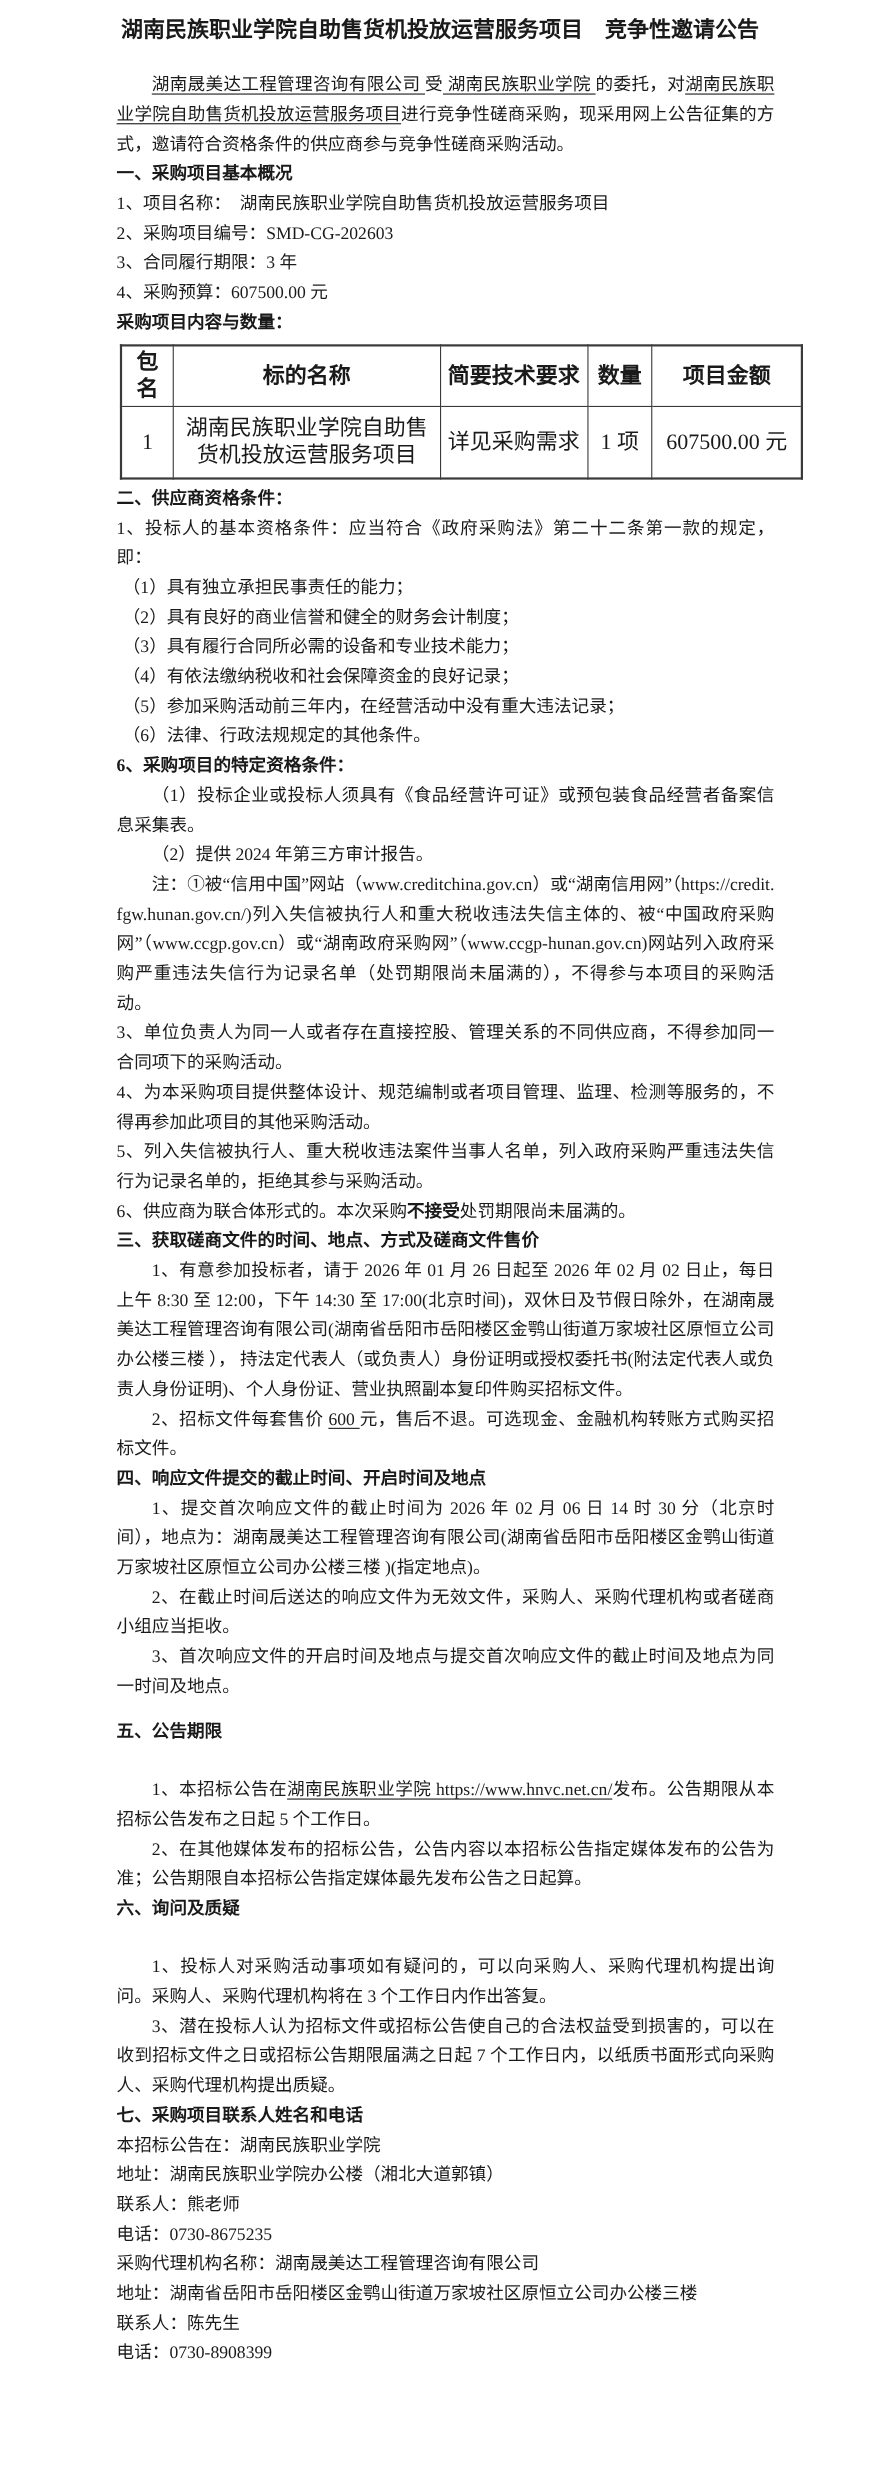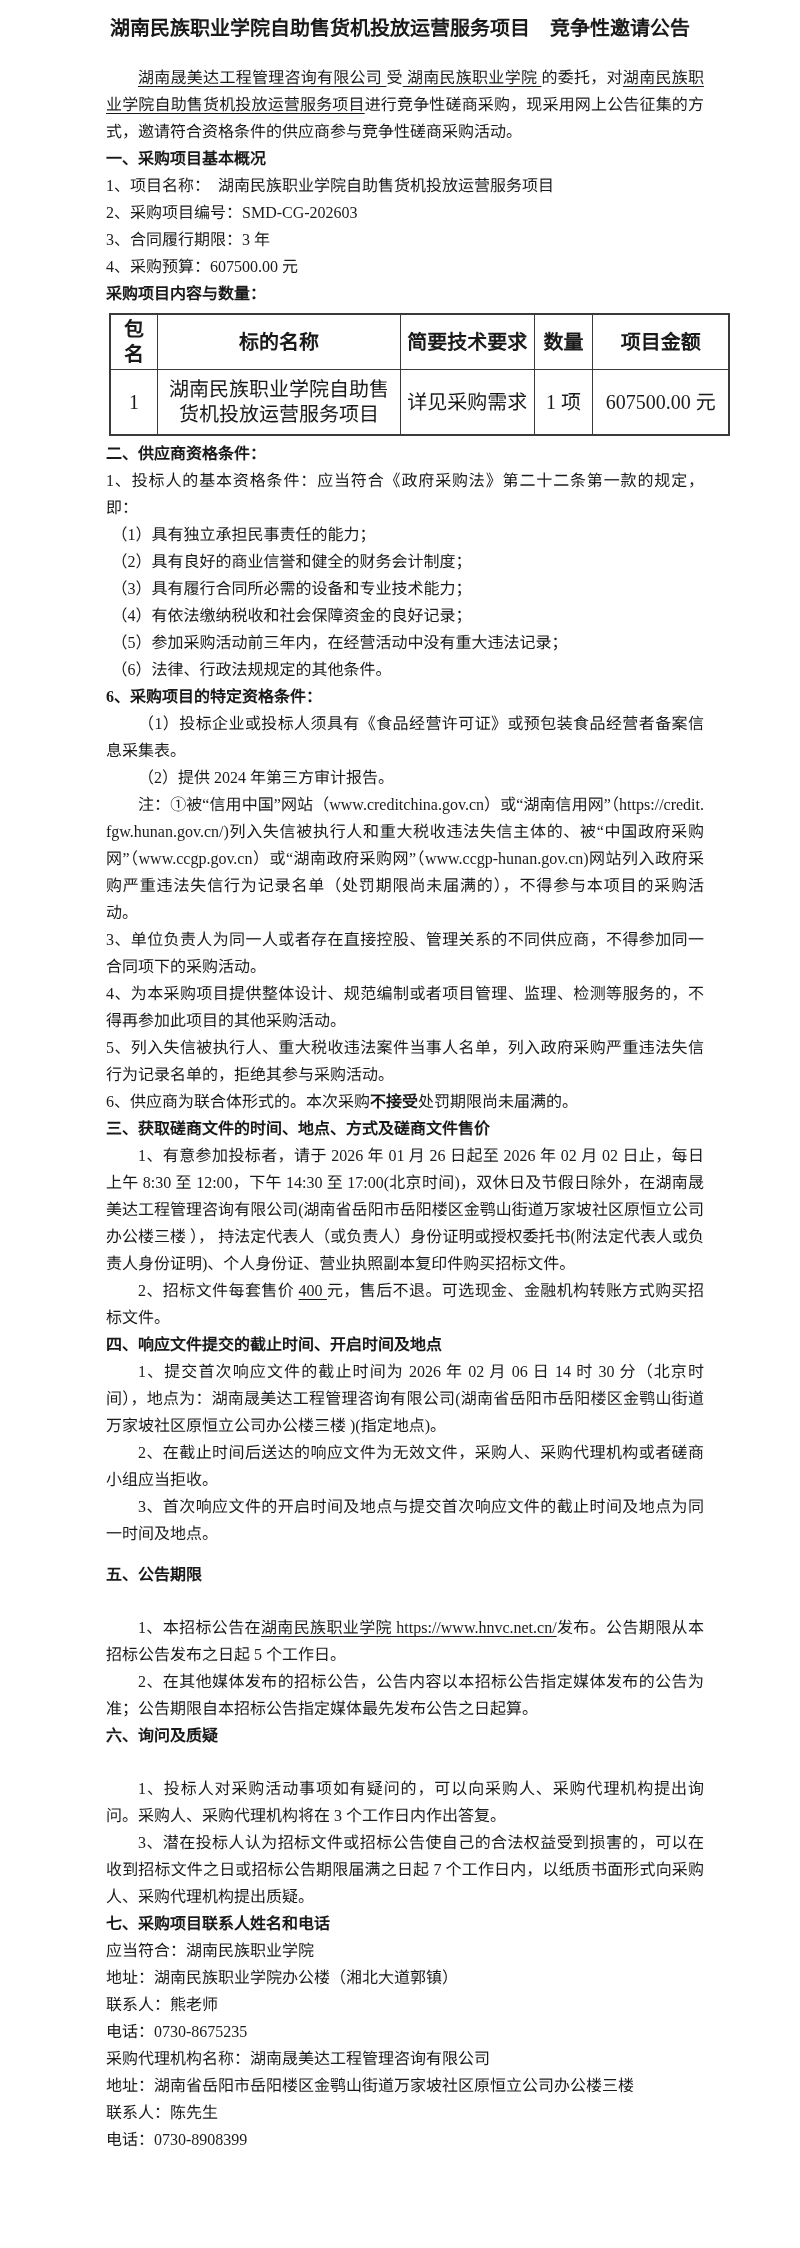--- a/index.html
+++ b/index.html
@@ -113,36 +113,36 @@
       <p class="para heading"><span>6、采购项目的特定资格条件：</span></p>
       <p class="para indent"><span>（1）投标企业或投标人须具有《食品经营许可证》或预包装食品经营者备案信息采集表。</span></p>
       <p class="para indent"><span>（2）提供 2024 年第三方审计报告。</span></p>
       <p class="para indent"><span>注：①被“信用中国”网站（www.creditchina.gov.cn）或“湖南信用网”（https://credit.fgw.hunan.gov.cn/)列入失信被执行人和重大税收违法失信主体的、被“中国政府采购网”（www.ccgp.gov.cn）或“湖南政府采购网”（www.ccgp-hunan.gov.cn)网站列入政府采购严重违法失信行为记录名单（处罚期限尚未届满的），不得参与本项目的采购活动。</span></p>
       <p class="para"><span>3、单位负责人为同一人或者存在直接控股、管理关系的不同供应商，不得参加同一合同项下的采购活动。</span></p>
       <p class="para"><span>4、为本采购项目提供整体设计、规范编制或者项目管理、监理、检测等服务的，不得再参加此项目的其他采购活动。</span></p>
       <p class="para"><span>5、列入失信被执行人、重大税收违法案件当事人名单，列入政府采购严重违法失信行为记录名单的，拒绝其参与采购活动。</span></p>
       <p class="para"><span>6、供应商为联合体形式的。本次采购</span><span class="b">不接受</span><span>处罚期限尚未届满的。</span></p>
       <p class="para heading"><span>三、获取磋商文件的时间、地点、方式及磋商文件售价</span></p>
       <p class="para indent"><span>1、有意参加投标者，请于 2026 年 01 月 26 日起至 2026 年 02 月 02 日止，每日上午 8:30 至 12:00，下午 14:30 至 17:00(北京时间)，双休日及节假日除外，在湖南晟美达工程管理咨询有限公司(湖南省岳阳市岳阳楼区金鹗山街道万家坡社区原恒立公司办公楼三楼 ）， 持法定代表人（或负责人）身份证明或授权委托书(附法定代表人或负责人身份证明)、个人身份证、营业执照副本复印件购买招标文件。</span></p>
-      <p class="para indent"><span>2、招标文件每套售价 </span><span class="u">400 </span><span>元，售后不退。可选现金、金融机构转账方式购买招标文件。</span></p>
+      <p class="para indent"><span>2、招标文件每套售价 </span><span class="u">600 </span><span>元，售后不退。可选现金、金融机构转账方式购买招标文件。</span></p>
       <p class="para heading"><span>四、响应文件提交的截止时间、开启时间及地点</span></p>
       <p class="para indent"><span>1、提交首次响应文件的截止时间为 2026 年 02 月 06 日 14 时 30 分（北京时间），地点为：湖南晟美达工程管理咨询有限公司(湖南省岳阳市岳阳楼区金鹗山街道万家坡社区原恒立公司办公楼三楼 )(指定地点)。</span></p>
       <p class="para indent"><span>2、在截止时间后送达的响应文件为无效文件，采购人、采购代理机构或者磋商小组应当拒收。</span></p>
       <p class="para indent"><span>3、首次响应文件的开启时间及地点与提交首次响应文件的截止时间及地点为同一时间及地点。</span></p>
       <div class="gap-sm"></div>
       <p class="para heading"><span>五、公告期限</span></p>
       <div class="gap-md"></div>
       <p class="para indent"><span>1、本招标公告在</span><span class="u">湖南民族职业学院 https://www.hnvc.net.cn/</span><span>发布。公告期限从本招标公告发布之日起 5 个工作日。</span></p>
       <p class="para indent"><span>2、在其他媒体发布的招标公告，公告内容以本招标公告指定媒体发布的公告为准；公告期限自本招标公告指定媒体最先发布公告之日起算。</span></p>
       <p class="para heading"><span>六、询问及质疑</span></p>
       <div class="gap-md"></div>
       <p class="para indent"><span>1、投标人对采购活动事项如有疑问的，可以向采购人、采购代理机构提出询问。采购人、采购代理机构将在 3 个工作日内作出答复。</span></p>
       <p class="para indent"><span>3、潜在投标人认为招标文件或招标公告使自己的合法权益受到损害的，可以在收到招标文件之日或招标公告期限届满之日起 7 个工作日内，以纸质书面形式向采购人、采购代理机构提出质疑。</span></p>
       <p class="para heading"><span>七、采购项目联系人姓名和电话</span></p>
-      <p class="para"><span>应当符合：湖南民族职业学院</span></p>
+      <p class="para"><span>本招标公告在：湖南民族职业学院</span></p>
       <p class="para"><span>地址：湖南民族职业学院办公楼（湘北大道郭镇）</span></p>
       <p class="para"><span>联系人：熊老师</span></p>
       <p class="para"><span>电话：0730-8675235</span></p>
       <p class="para"><span>采购代理机构名称：湖南晟美达工程管理咨询有限公司</span></p>
       <p class="para"><span>地址：湖南省岳阳市岳阳楼区金鹗山街道万家坡社区原恒立公司办公楼三楼</span></p>
       <p class="para"><span>联系人：陈先生</span></p>
       <p class="para"><span>电话：0730-8908399</span></p>
     </div>
 </div>
 

